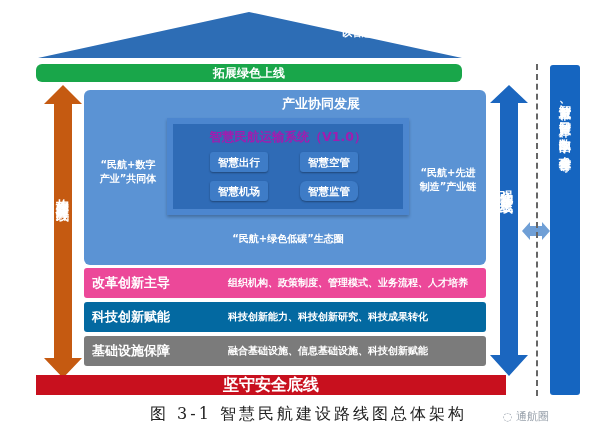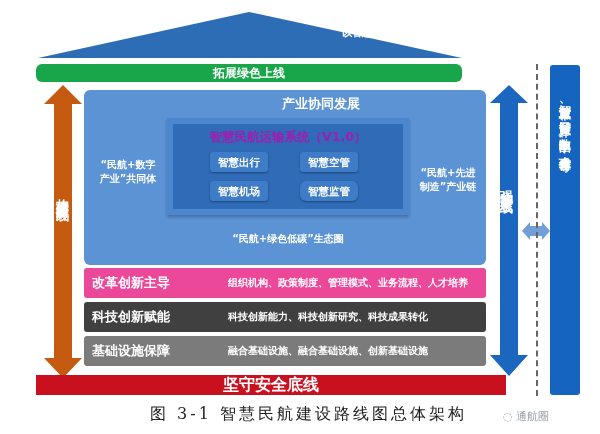--- a/index.html
+++ b/index.html
@@ -12,21 +12,21 @@
   .panel-title{left:84px;top:95px;width:402px;text-align:center;color:#fff;font-size:13px;font-weight:bold;margin-left:36px;}
   .inner-box{left:167px;top:118px;width:242px;height:97px;background:#2f6bb6;box-shadow:inset 0 0 0 6px #4c86cf, 0 2px 3px rgba(0,0,0,.25);}
   .inner-title{left:167px;top:129px;width:242px;text-align:center;color:#a21caf;font-size:12.5px;font-weight:bold;}
   .chip{width:58px;height:20px;background:#3e7cc7;border-radius:3px;color:#fff;font-size:10.5px;font-weight:bold;text-align:center;line-height:20px;box-shadow:0 1px 2px rgba(0,0,0,.35);}
   .side-note{color:#fff;font-size:10px;line-height:14px;text-align:center;font-weight:bold;}
   .bottom-note{left:167px;top:232px;width:242px;text-align:center;color:#fff;font-size:10px;font-weight:bold;}
   .band{left:84px;width:402px;height:30px;border-radius:3px;color:#fff;}
   .band .lbl{position:absolute;left:8px;top:0;line-height:30px;font-size:13px;font-weight:bold;}
   .band .txt{position:absolute;left:120px;top:0;line-height:30px;font-size:10px;font-weight:bold;margin-left:24px;}
   .purple{top:268px;background:#ec4899;}
-  .blueband{top:302px;background:#404040;}
+  .blueband{top:302px;background:#0369a1;}
   .gray{top:336px;background:#7b7b7b;}
   .red{left:36px;top:375px;width:470px;height:20px;background:#c8101e;color:#fff;font-size:16px;font-weight:bold;text-align:center;line-height:20px;}
   .vtext{color:#fff;font-weight:bold;writing-mode:vertical-rl;text-orientation:upright;}
   .left-label{left:53px;top:188px;font-size:13px;letter-spacing:2px;}
   .right-label{left:497px;top:180px;font-size:13px;letter-spacing:2px;}
   .right-box{left:550px;top:65px;width:30px;height:330px;background:#1565c0;border-radius:3px;}
   .right-box-text{left:550px;top:95px;width:30px;font-size:12px;line-height:30px;display:flex;justify-content:center;}
   .dash{left:536px;top:64px;width:0;height:332px;border-left:2px dashed #666;}
   .caption{left:150px;top:404px;font-family:"DejaVu Serif","Liberation Serif",serif;font-size:16px;color:#222;letter-spacing:3px;}
   .watermark{left:503px;top:409px;font-size:11px;color:#9aa3ad;}
@@ -72,21 +72,21 @@
 <div class="abs band purple">
   <span class="lbl">改革创新主导</span>
   <span class="txt">组织机构、政策制度、管理模式、业务流程、人才培养</span>
 </div>
 <div class="abs band blueband">
   <span class="lbl">科技创新赋能</span>
   <span class="txt">科技创新能力、科技创新研究、科技成果转化</span>
 </div>
 <div class="abs band gray">
   <span class="lbl">基础设施保障</span>
-  <span class="txt">融合基础设施、融合基础设施、创新基础设施</span>
+  <span class="txt">融合基础设施、信息基础设施、科技创新赋能</span>
 </div>
 
 <div class="abs red">坚守安全底线</div>
 
 <div class="abs vtext left-label">构建联盟阵线</div>
 <div class="abs vtext right-label">强化智慧主线</div>
 
 <div class="abs dash"></div>
 
 <div class="abs right-box"></div>

